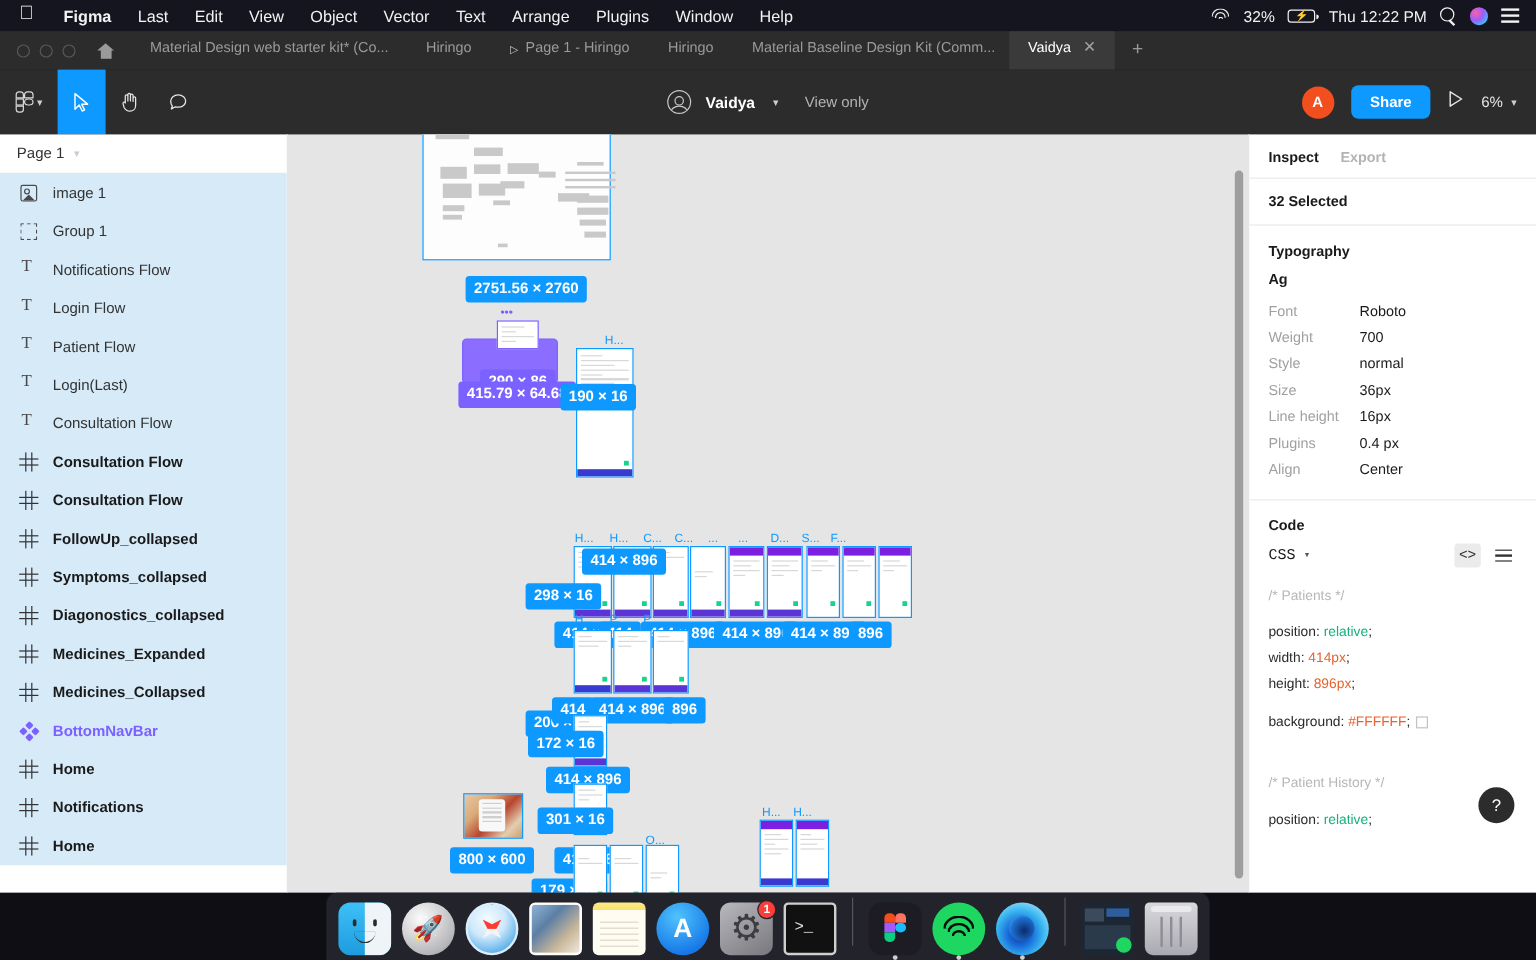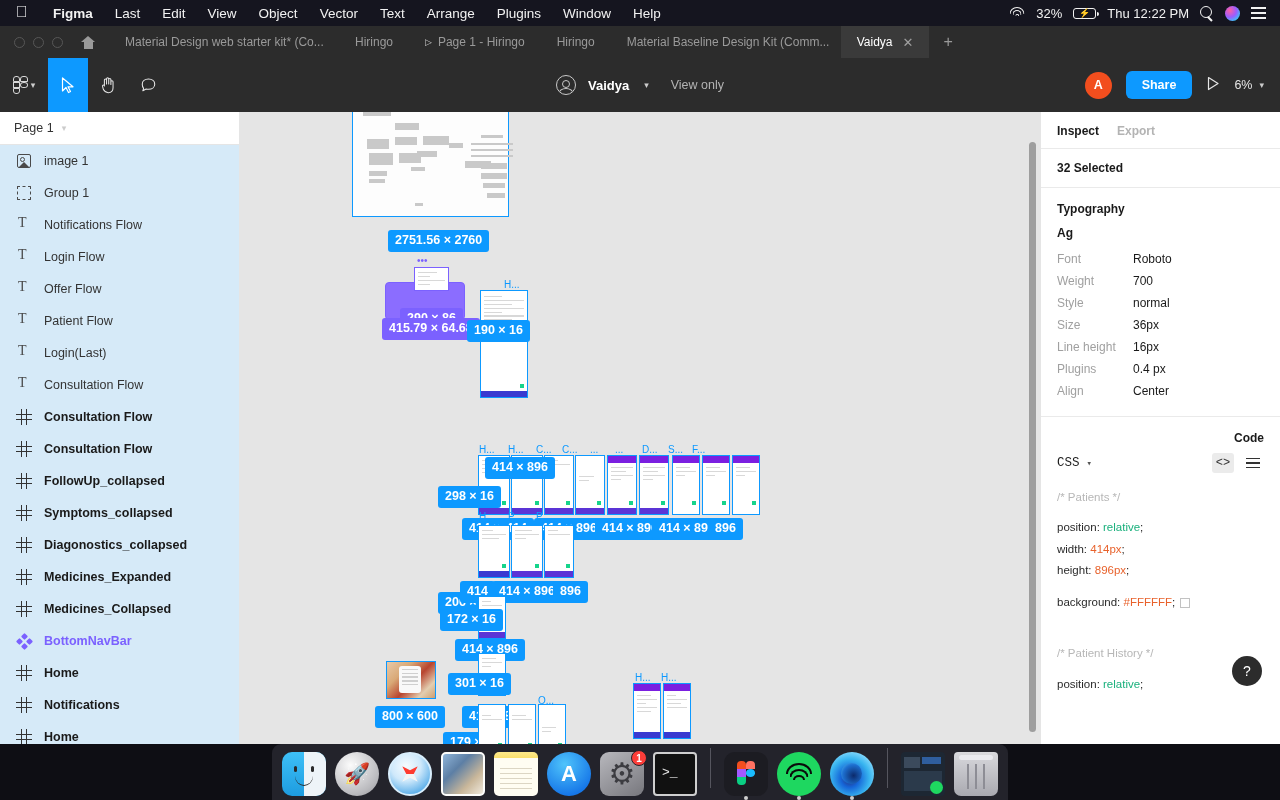--- a/index.html
+++ b/index.html
@@ -61,21 +61,21 @@
   .house {
     width: 14px; height: 13px; position: relative;
   }
   .house:before {
     content:""; position:absolute; top:0; left:0; width:0; height:0;
     border-left: 7px solid transparent; border-right: 7px solid transparent;
     border-bottom: 6px solid #9a9a9a;
   }
   .house:after { content:""; position:absolute; top:5px; left:2.5px; width:9px; height:8px; background:#9a9a9a;}
   .ftab {
-    display: flex; align-items: center; gap: 6px; padding: 0 16px;
+    display: flex; align-items: flex-end; gap: 6px; padding: 12px 16px;
     color: #9a9a9a; font-size: 12px; max-width: 230px; white-space: nowrap;
     overflow: hidden; text-overflow: ellipsis;
   }
   .ftab.active { background: #3a3a3a; color: #fff; }
   .ftab .play { font-size: 9px; color: #cdcdcd; }
   .ftab .close { font-size: 13px; color: #a0a0a0; margin-left: 4px; }
   .tab-plus { display:flex; align-items:center; padding: 0 14px; color:#9a9a9a; font-size: 16px; }
 
   
   .toolbar {
@@ -215,21 +215,21 @@
   .ins-tab { font-size: 12px; font-weight: bold; color: #b3b3b3; cursor: pointer; }
   .ins-tab.active { color: #1a1a1a; }
   .ins-sel { padding: 12px 16px; font-size: 12px; font-weight: bold; color:#1a1a1a;
     border-bottom: 1px solid #eaeaea; }
   .ins-sec-title { padding: 14px 16px 10px; font-size: 12px; font-weight: bold; color:#1a1a1a; }
   .ins-ag { padding: 0 16px 8px; font-size: 12px; font-weight: bold; color:#1a1a1a; }
   .prop { display:flex; padding: 4px 16px; font-size: 12px; align-items:center; }
   .prop .k { width: 76px; color: #a0a0a0; }
   .prop .v { color: #1a1a1a; }
   .divider { height:1px; background:#eaeaea; margin: 14px 0 0; }
-  .code-hdr { padding: 14px 16px 0; font-size: 12px; font-weight:bold; color:#1a1a1a;text-align:right; }
+  .code-hdr { padding: 14px 16px 0; font-size: 12px; font-weight:bold; color:#1a1a1a; }
   .code-row { display:flex; align-items:center; padding: 8px 16px 4px; }
   .code-sel { font-size: 12.5px; color:#1a1a1a; display:flex; align-items:center; gap:4px;
     font-family: "Liberation Mono", monospace; }
   .code-icons { margin-left:auto; display:flex; align-items:center; gap:8px; }
   .ci-btn { width: 22px; height: 20px; display:flex; align-items:center; justify-content:center;
     font-size: 12px; color:#333; font-family:"Liberation Mono", monospace; border-radius:3px; }
   .ci-btn.on { background:#ebebeb; }
   .ci-lines { display:flex; flex-direction:column; gap:3px; }
   .ci-lines i { width:14px; height:1.5px; background:#333; display:block; }
   .code-body { padding: 10px 16px 0; font-family: Liberation Sans, sans-serif;
@@ -468,24 +468,20 @@
       <div class="layer">
         <span class="lic ic-text"></span>
         <span>Notifications Flow</span>
       </div>
       <div class="layer">
         <span class="lic ic-text"></span>
         <span>Login Flow</span>
       </div>
       <div class="layer">
         <span class="lic ic-text"></span>
-        <span>Offer Flow</span>
-      </div>
-      <div class="layer">
-        <span class="lic ic-text"></span>
         <span>Patient Flow</span>
       </div>
       <div class="layer">
         <span class="lic ic-text"></span>
         <span>Login(Last)</span>
       </div>
       <div class="layer">
         <span class="lic ic-text"></span>
         <span>Consultation Flow</span>
       </div>

